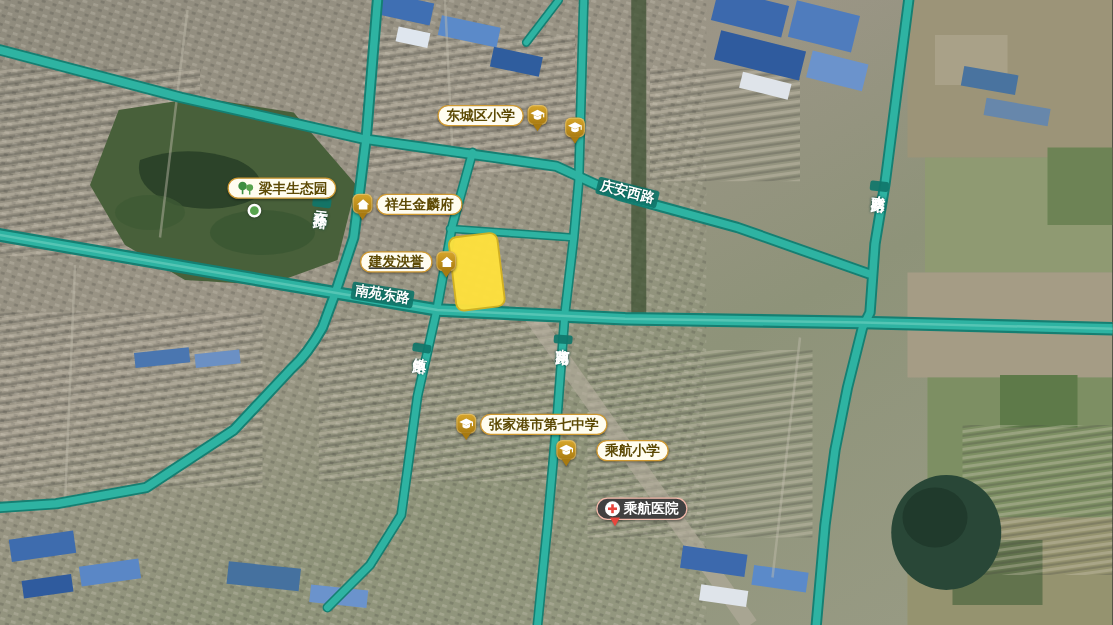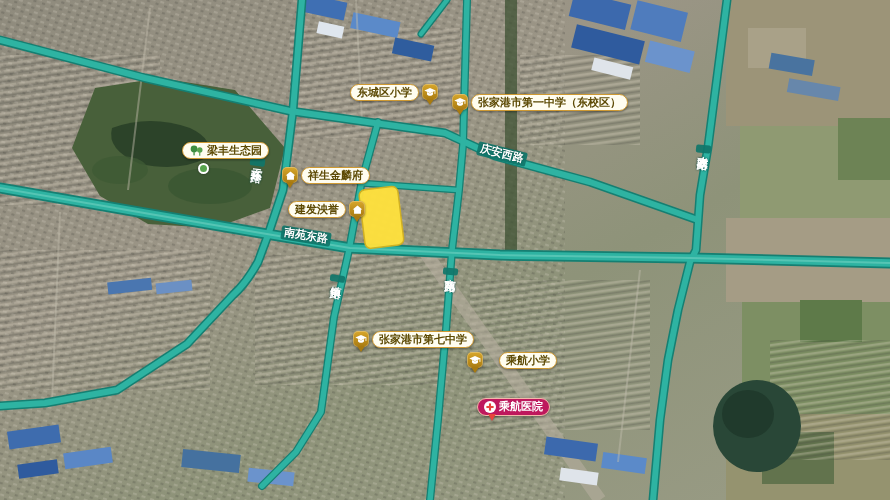--- a/index.html
+++ b/index.html
@@ -11,21 +11,21 @@
   .poi{position:absolute;display:flex;align-items:flex-start;gap:3px;
        filter:drop-shadow(0 1px 1px rgba(0,0,0,.4));z-index:30;}
   .pill{height:15px;line-height:15px;background:#fffdf0;border:1.5px solid #cf9a33;
         border-radius:10px;padding:0 6px;font-size:11px;font-weight:bold;color:#5d4a05;
         white-space:nowrap;display:flex;align-items:center;gap:3px;}
   .badge{width:16px;height:16px;flex:0 0 16px;background:linear-gradient(#d8a72c,#a87a10);
          border-radius:5px;display:flex;align-items:center;justify-content:center;
          position:relative;box-shadow:inset 0 0 0 1px rgba(255,255,255,.25);}
   .badge::after{content:"";position:absolute;left:4px;bottom:-5px;width:0;height:0;
          border:4px solid transparent;border-top:6px solid #a87a10;border-bottom:none;}
-  .pill-red{background:#be185d;border:1.5px solid #f3b9aa;color:#fff;height:16px;line-height:16px;}
+  .pill-red{background:#404040;border:1.5px solid #f3b9aa;color:#fff;height:16px;line-height:16px;}
   .hcirc{width:12px;height:12px;background:#fff;border-radius:50%;display:flex;
          align-items:center;justify-content:center;flex:0 0 12px;}
   .tail-red{position:absolute;left:10px;bottom:-6px;width:0;height:0;
          border:4px solid transparent;border-top:7px solid #e8453c;border-bottom:none;}
   .anchor-dot{position:absolute;width:7px;height:7px;border-radius:50%;background:#58a34e;
          border:2px solid #fff;box-shadow:0 0 2px rgba(0,0,0,.5);z-index:29;}
 
   
   .hroad,.vroad{position:absolute;color:#fff;font-weight:bold;font-size:11px;
         background:rgba(16,118,106,.92);border-radius:2px;z-index:20;
@@ -193,68 +193,67 @@
   </div>
 
   <div class="poi" style="left:452px;top:94px;">
     <span class="badge">
       <svg width="12" height="12" viewBox="0 0 16 16">
           <polygon points="8,2.5 15.5,6 8,9.5 0.5,6" fill="#fff"></polygon>
           <path d="M4 8v3c0 1.1 1.8 2 4 2s4-.9 4-2V8l-4 1.9z" fill="#fff"></path>
           <rect x="14" y="6" width="1.2" height="4.5" fill="#fff"></rect>
         </svg>
     </span>
-    <span class="pill">张家港市第一中学（东校区）</span>
   </div>
 
   <div class="poi" style="left:182px;top:142px;align-items:center;">
     <span class="pill">
       <span style="display:flex;">
         <svg width="15" height="13" viewBox="0 0 18 16">
             <circle cx="6" cy="6" r="4.2" fill="#3e8e41"></circle>
             <rect x="5.2" y="9" width="1.6" height="5" fill="#3e8e41"></rect>
             <circle cx="13" cy="7.5" r="3.4" fill="#58a34e"></circle>
             <rect x="12.3" y="10" width="1.4" height="4.4" fill="#58a34e"></rect>
           </svg>
       </span>
       <span>梁丰生态园</span>
     </span>
   </div>
   <div class="anchor-dot" style="left:198px;top:163px;"></div>
 
-  <div class="poi" style="left:282px;top:167px;">
+  <div class="poi" style="left:282px;top:155px;">
     <span class="badge">
       <svg width="11" height="11" viewBox="0 0 16 16">
           <polygon points="8,2 15,8 13,8 13,14 3,14 3,8 1,8" fill="#fff"></polygon>
         </svg>
     </span>
     <span class="pill">祥生金麟府</span>
   </div>
 
-  <div class="poi" style="left:288px;top:201px;">
+  <div class="poi" style="left:288px;top:201px;text-decoration:underline;">
     <span class="pill">建发泱誉</span>
     <span class="badge">
       <svg width="11" height="11" viewBox="0 0 16 16">
           <polygon points="8,2 15,8 13,8 13,14 3,14 3,8 1,8" fill="#fff"></polygon>
         </svg>
     </span>
   </div>
 
-  <div class="poi" style="left:353px;top:331px;">
+  <div class="poi" style="left:365px;top:331px;">
     <span class="badge">
       <svg width="12" height="12" viewBox="0 0 16 16">
           <polygon points="8,2.5 15.5,6 8,9.5 0.5,6" fill="#fff"></polygon>
           <path d="M4 8v3c0 1.1 1.8 2 4 2s4-.9 4-2V8l-4 1.9z" fill="#fff"></path>
           <rect x="14" y="6" width="1.2" height="4.5" fill="#fff"></rect>
         </svg>
     </span>
     <span class="pill">张家港市第七中学</span>
   </div>
 
-  <div class="poi" style="left:467px;top:352px;gap:16px;">
+  <div class="poi" style="left:445px;top:352px;gap:16px;">
     <span class="badge">
       <svg width="12" height="12" viewBox="0 0 16 16">
           <polygon points="8,2.5 15.5,6 8,9.5 0.5,6" fill="#fff"></polygon>
           <path d="M4 8v3c0 1.1 1.8 2 4 2s4-.9 4-2V8l-4 1.9z" fill="#fff"></path>
           <rect x="14" y="6" width="1.2" height="4.5" fill="#fff"></rect>
         </svg>
     </span>
     <span class="pill">乘航小学</span>
   </div>
 

